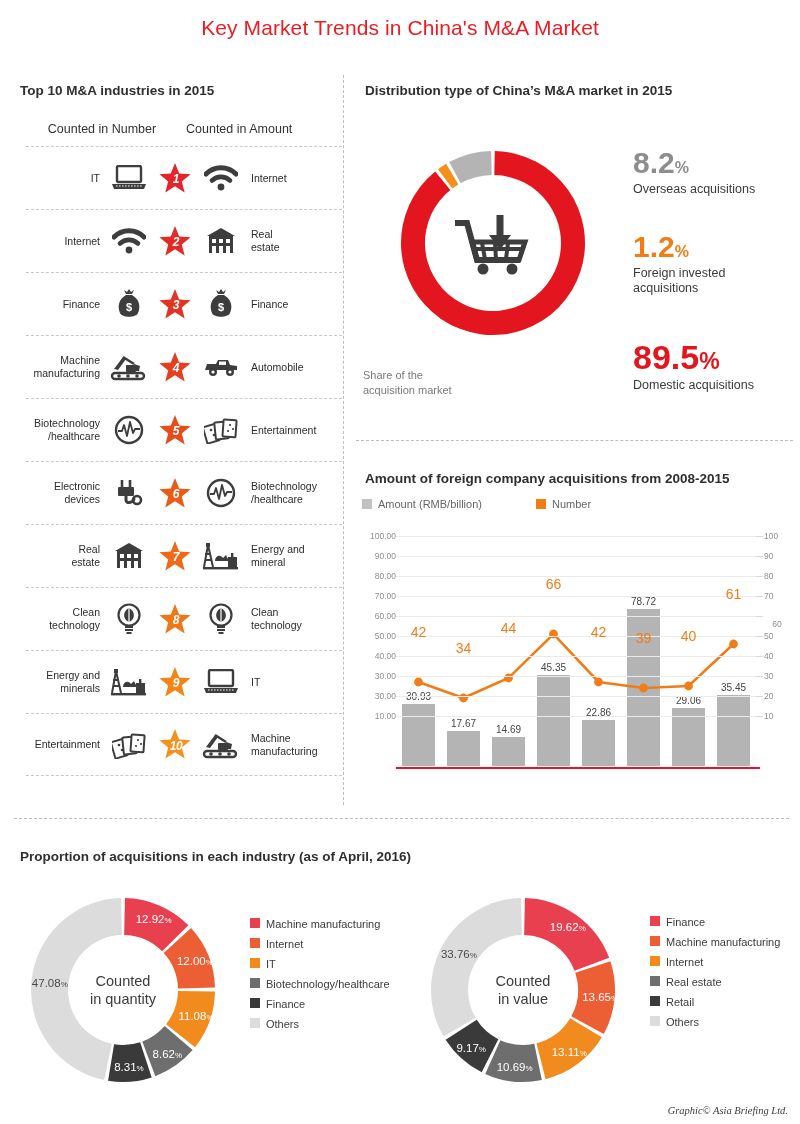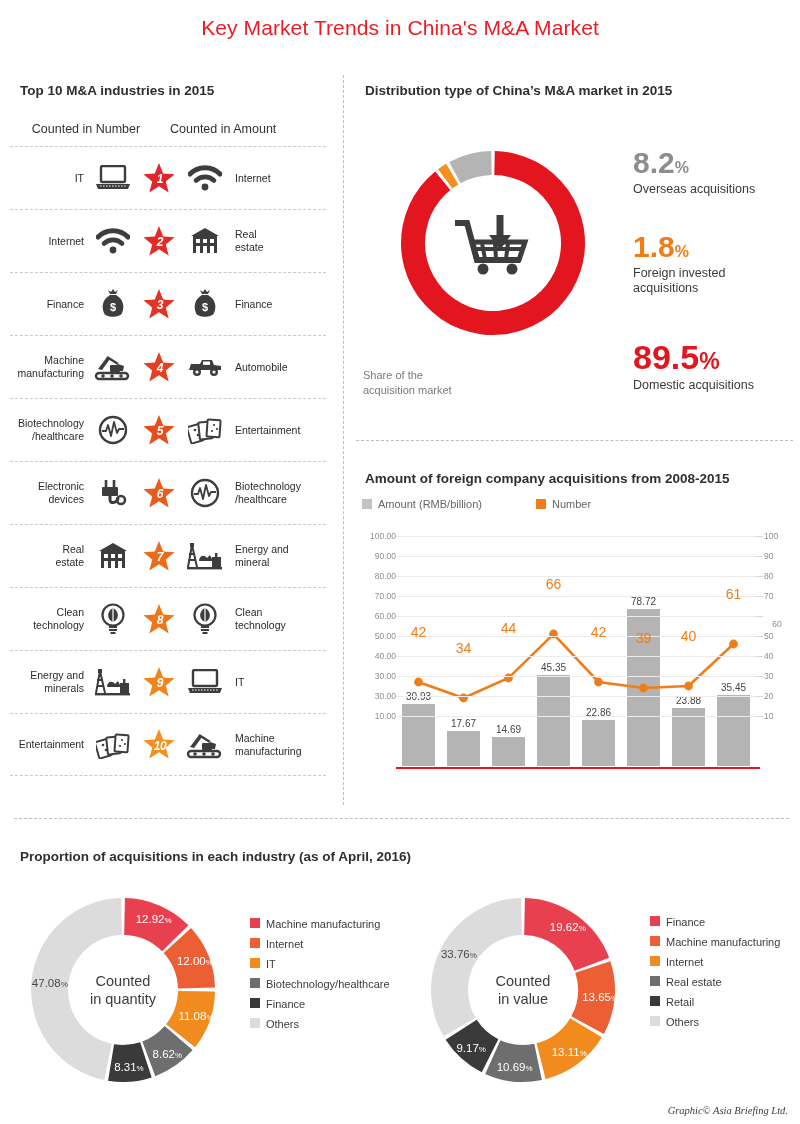--- a/index.html
+++ b/index.html
@@ -37,21 +37,21 @@
   .hdiv-right {
     position: absolute; left: 356px; top: 440px; width: 437px; height: 0;
     border-top: 1px dashed #bdbdbd;
   }
   .hdiv-bottom {
     position: absolute; left: 14px; top: 818px; width: 775px; height: 0;
     border-top: 1px dashed #bdbdbd;
   }
 
   
-  #top10 { position: absolute; left: 10px; top: 122px; width: 316px; }
+  #top10 { position: absolute; left: 26px; top: 122px; width: 316px; }
   .t10-head { display: flex; padding-bottom: 10px; }
   .t10-head .th {
     font-size: 12.5px; color: #333; text-align: center;
   }
   .th-num { width: 152px; }
   .th-amt { width: 164px; text-align: left !important; padding-left: 8px; }
 
   .t10-row {
     display: flex; align-items: center;
     height: 63px;
@@ -586,21 +586,21 @@
   <div class="share-note">
     <div>Share of the</div>
     <div>acquisition market</div>
   </div>
 
   <div class="stat" id="stat-overseas">
     <div class="big"><span>8.2</span><span class="pc">%</span></div>
     <div class="cap">Overseas acquisitions</div>
   </div>
   <div class="stat" id="stat-foreign">
-    <div class="big"><span>1.8</span><span class="pc">%</span></div>
+    <div class="big"><span>1.2</span><span class="pc">%</span></div>
     <div class="cap">
         <div>Foreign invested</div>
         <div>acquisitions</div>
       </div>
   </div>
   <div class="stat" id="stat-domestic">
     <div class="big"><span>89.5</span><span class="pc">%</span></div>
     <div class="cap">Domestic acquisitions</div>
   </div>
 
@@ -637,21 +637,21 @@
           <div class="bar-slot" style="left: 180px;">
             <div class="bar" style="height:45.72px;background:#b4b4b4"></div>
        <div class="bar-val" style="bottom:47.72px">22.86</div>
           </div>
           <div class="bar-slot" style="left: 225px;">
             <div class="bar" style="height:157.44px;background:#b4b4b4"></div>
        <div class="bar-val" style="bottom:159.44px">78.72</div>
           </div>
           <div class="bar-slot" style="left: 270px;">
             <div class="bar" style="height:58.11999999999999px;background:#b4b4b4"></div>
-       <div class="bar-val" style="bottom:60.11999999999999px">23.88</div>
+       <div class="bar-val" style="bottom:60.11999999999999px">29.06</div>
           </div>
           <div class="bar-slot" style="left: 315px;">
             <div class="bar" style="height:70.9px;background:#b4b4b4"></div>
        <div class="bar-val" style="bottom:72.9px">35.45</div>
           </div>
         </div>
       <svg id="lineSvg" width="360" height="200">
           <path d="M 22.5 116.0 L 67.5 132.0 L 112.5 112.0 L 157.5 68.0 L 202.5 116.0 L 247.5 122.0 L 292.5 120.0 L 337.5 78.0" fill="none" stroke="#f07d18" stroke-width="2.6"></path>
           <circle cx="22.5" cy="116.0" r="4.4" fill="#f07d18"></circle>
           <circle cx="67.5" cy="132.0" r="4.4" fill="#f07d18"></circle>

